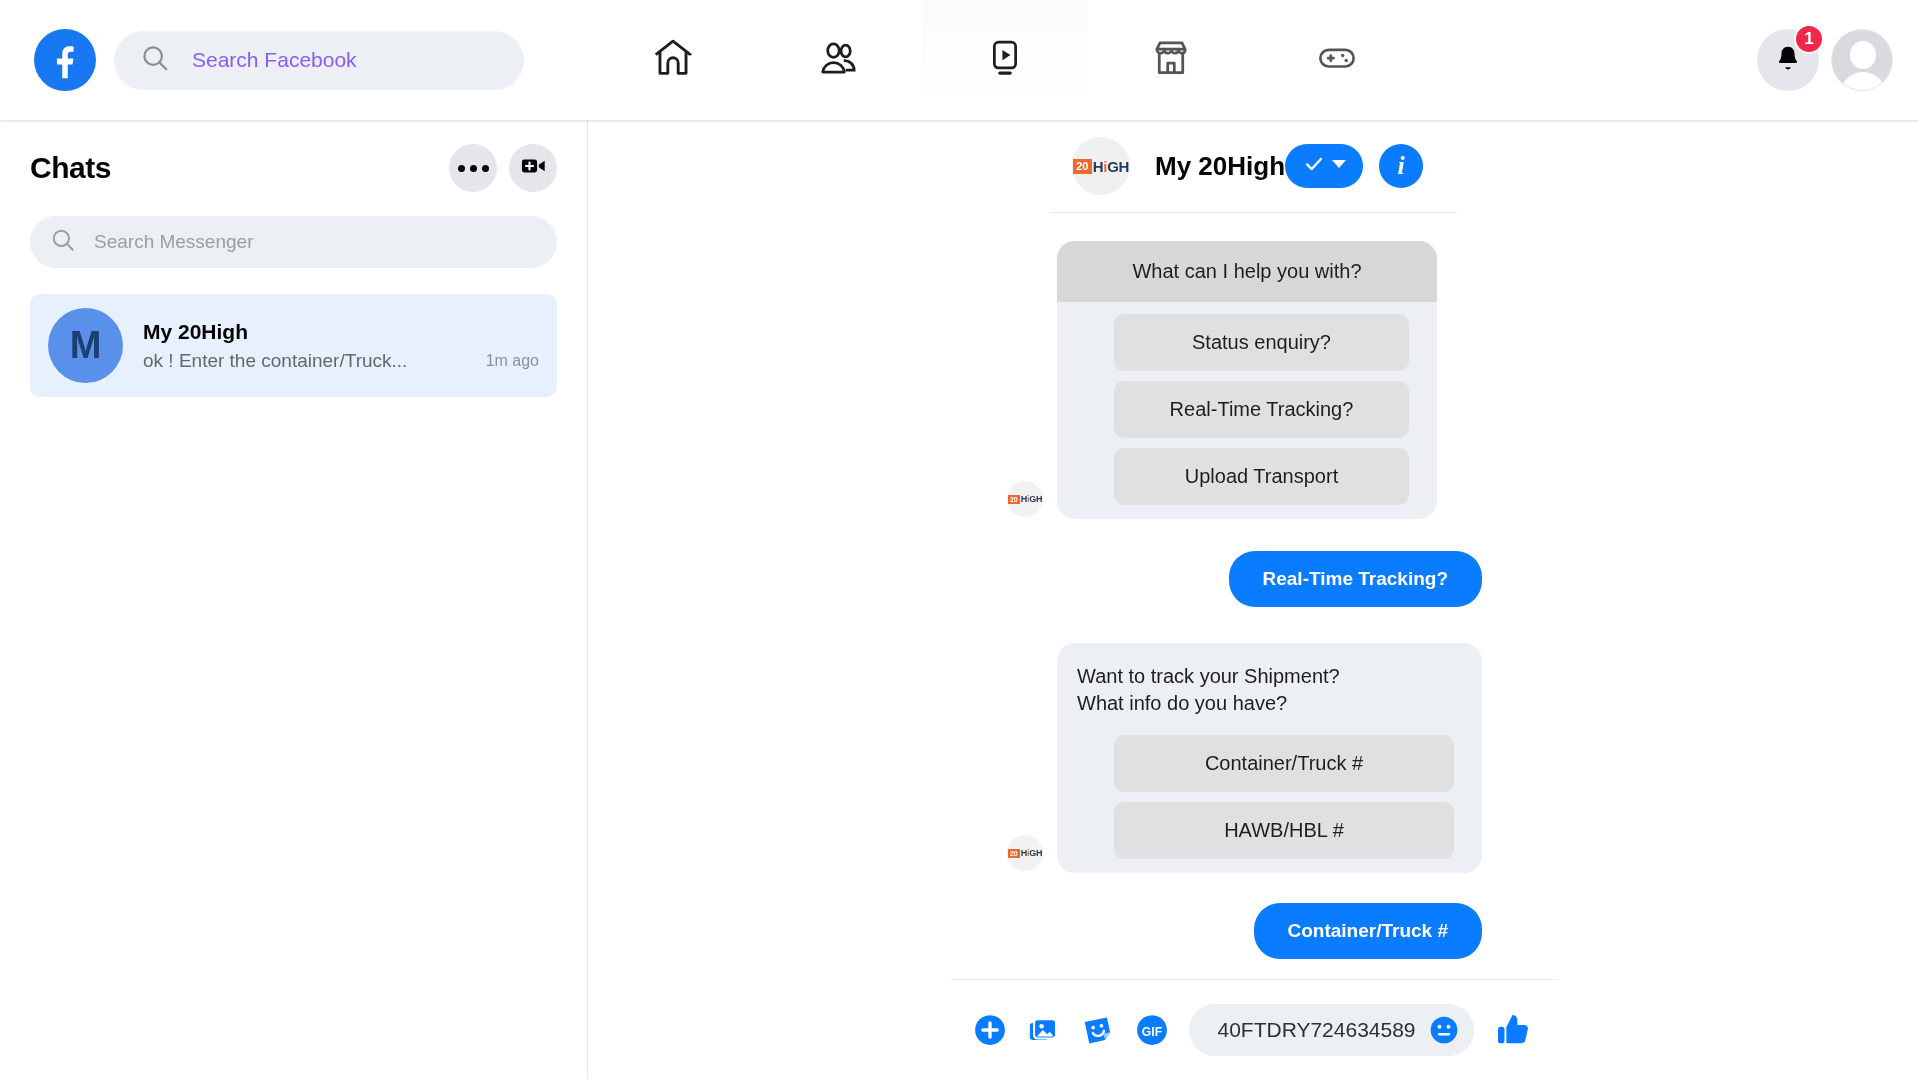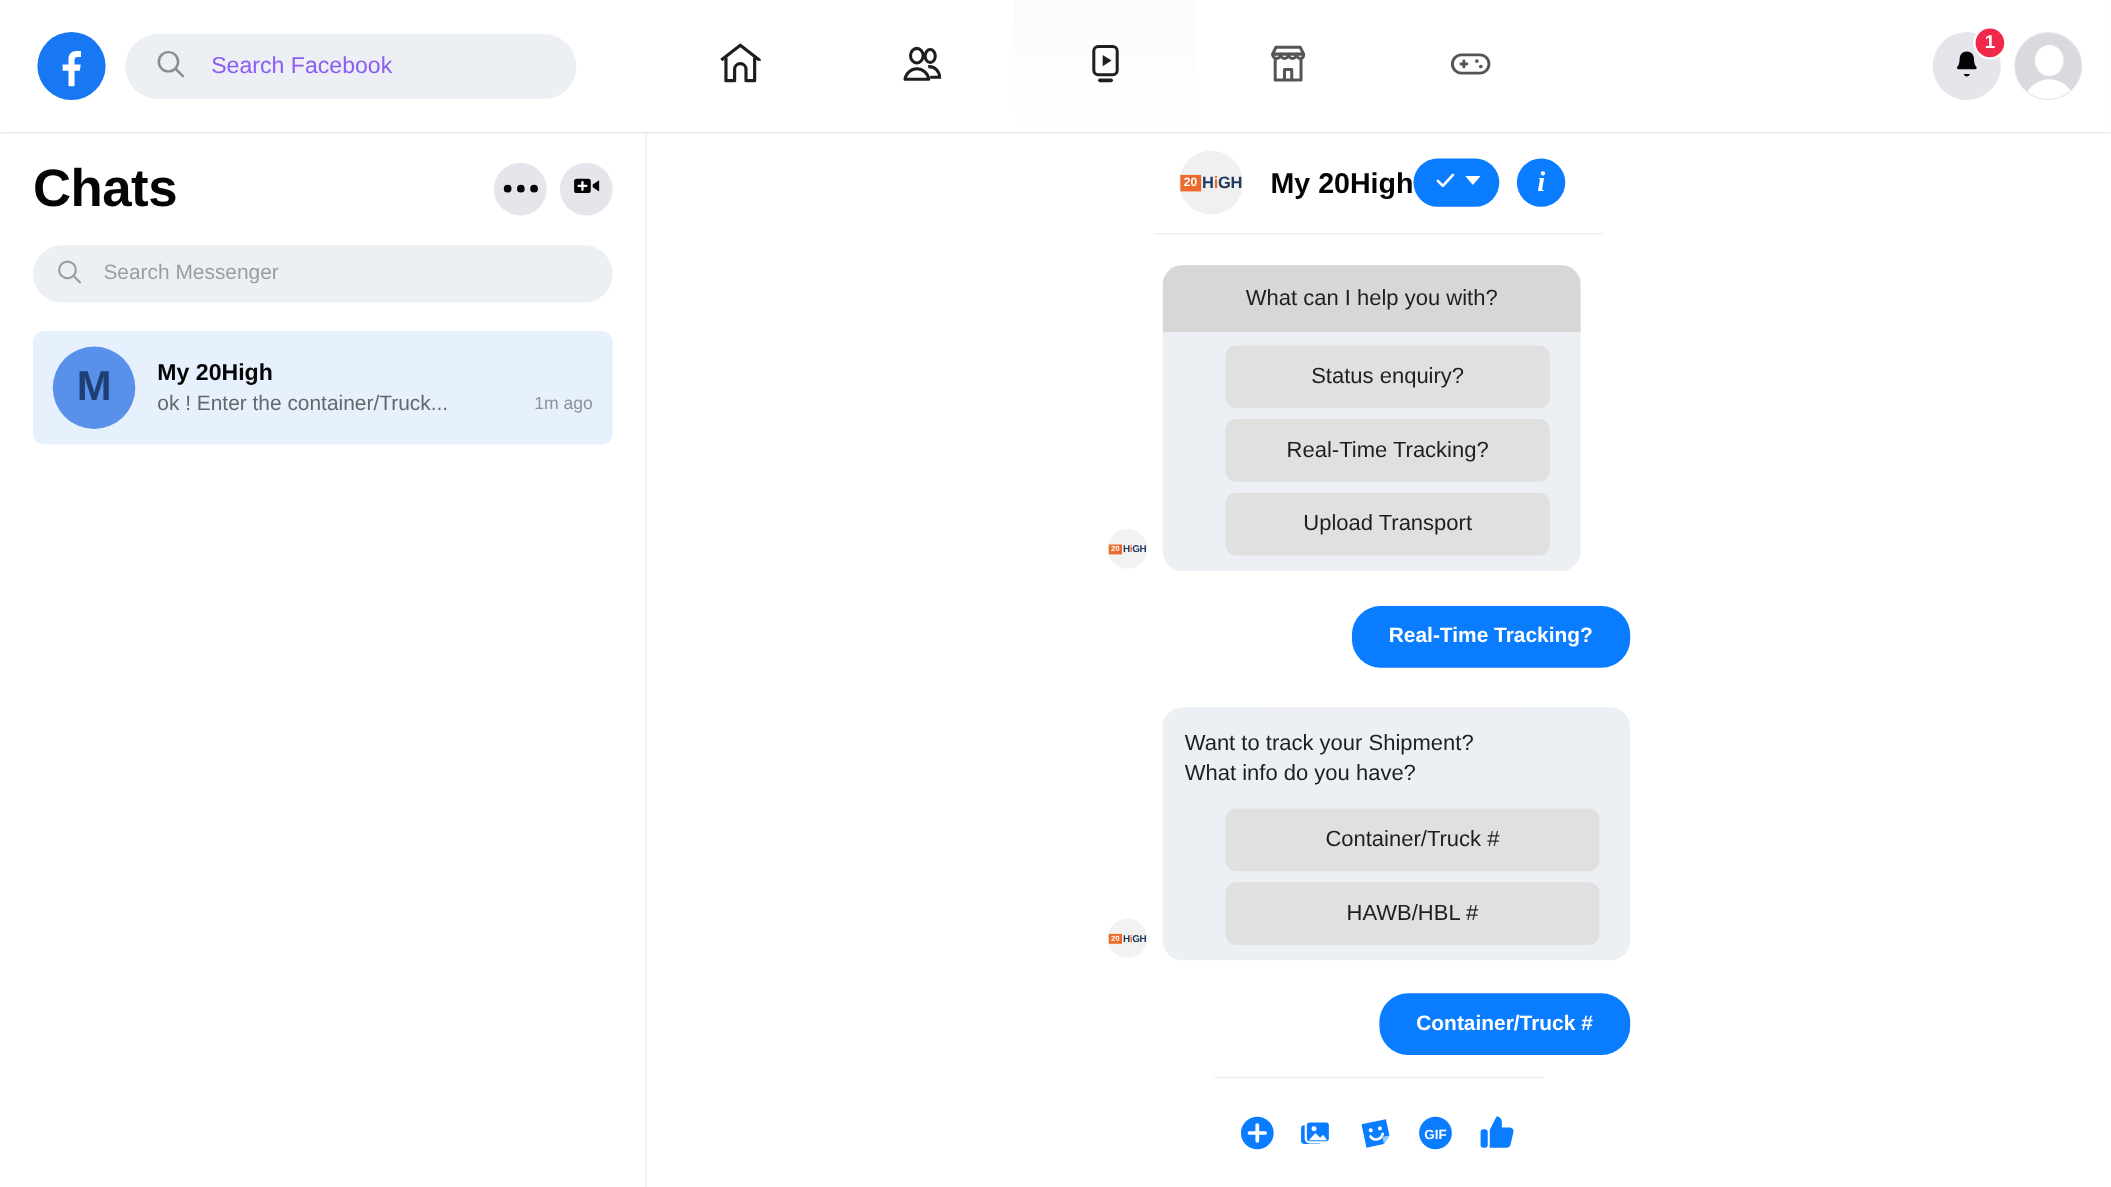--- a/index.html
+++ b/index.html
@@ -70,21 +70,21 @@
 
   
   .sidebar {
     position: absolute; top: 120px; left: 0; width: 588px; height: 959px;
     background: #fff; border-right: 1px solid #e5e7eb;
   }
   .sidebar-head {
     display: flex; align-items: center; justify-content: space-between;
     padding: 24px 30px 10px 30px;
   }
-  .sidebar-title { font-size: 48px; font-weight: bold; color: #050505; letter-spacing: -0.5px; }
+  .sidebar-title { font-size: 30px; font-weight: bold; color: #050505; letter-spacing: -0.5px; }
   .sidebar-actions { display: flex; gap: 12px; }
   .round-action {
     width: 48px; height: 48px; border-radius: 50%; background: #e4e6eb;
     display: flex; align-items: center; justify-content: center; cursor: pointer;
   }
   .dots { display: flex; gap: 5px; }
   .dots i { width: 7px; height: 7px; border-radius: 50%; background: #050505; display: block; }
 
   .sb-search {
     margin: 14px 30px 0 30px; height: 52px; border-radius: 26px;
@@ -433,20 +433,31 @@
         </g>
       </svg>
     </span>
     <span class="comp-icon">
       <svg width="34" height="34" viewBox="0 0 24 24">
         <circle cx="12" cy="12" r="10.5" fill="#0a7cff"></circle>
         <text x="12" y="16.1" font-family="Liberation Sans, sans-serif" font-size="8.6" font-weight="bold" fill="#fff" text-anchor="middle">GIF</text>
       </svg>
     </span>
 
+    <div class="input-pill">
+      <span class="input-val" title="Aa">40FTDRY724634589</span>
+      <span class="comp-icon">
+        <svg width="32" height="32" viewBox="0 0 24 24">
+          <circle cx="12" cy="12" r="10" fill="#0a7cff"></circle>
+          <circle cx="8.6" cy="9.6" r="1.45" fill="#fff"></circle>
+          <circle cx="15.4" cy="9.6" r="1.45" fill="#fff"></circle>
+          <rect x="7.4" y="14.3" width="9.2" height="1.9" rx="0.95" fill="#fff"></rect>
+        </svg>
+      </span>
+    </div>
 
     <span class="thumb-btn">
       <svg width="40" height="40" viewBox="0 0 24 24">
         <path fill="#0a7cff" d="M7.4 10.2 11.1 3c1.7 0 2.9 1.3 2.9 3v3h4.2c1.4 0 2.4 1.2 2.1 2.5l-1.4 6.2A2.7 2.7 0 0 1 16.2 20H7.4z"></path>
         <rect x="2.4" y="10" width="3.9" height="10" rx="1.6" fill="#0a7cff"></rect>
       </svg>
     </span>
   </div>
 </div>
 

